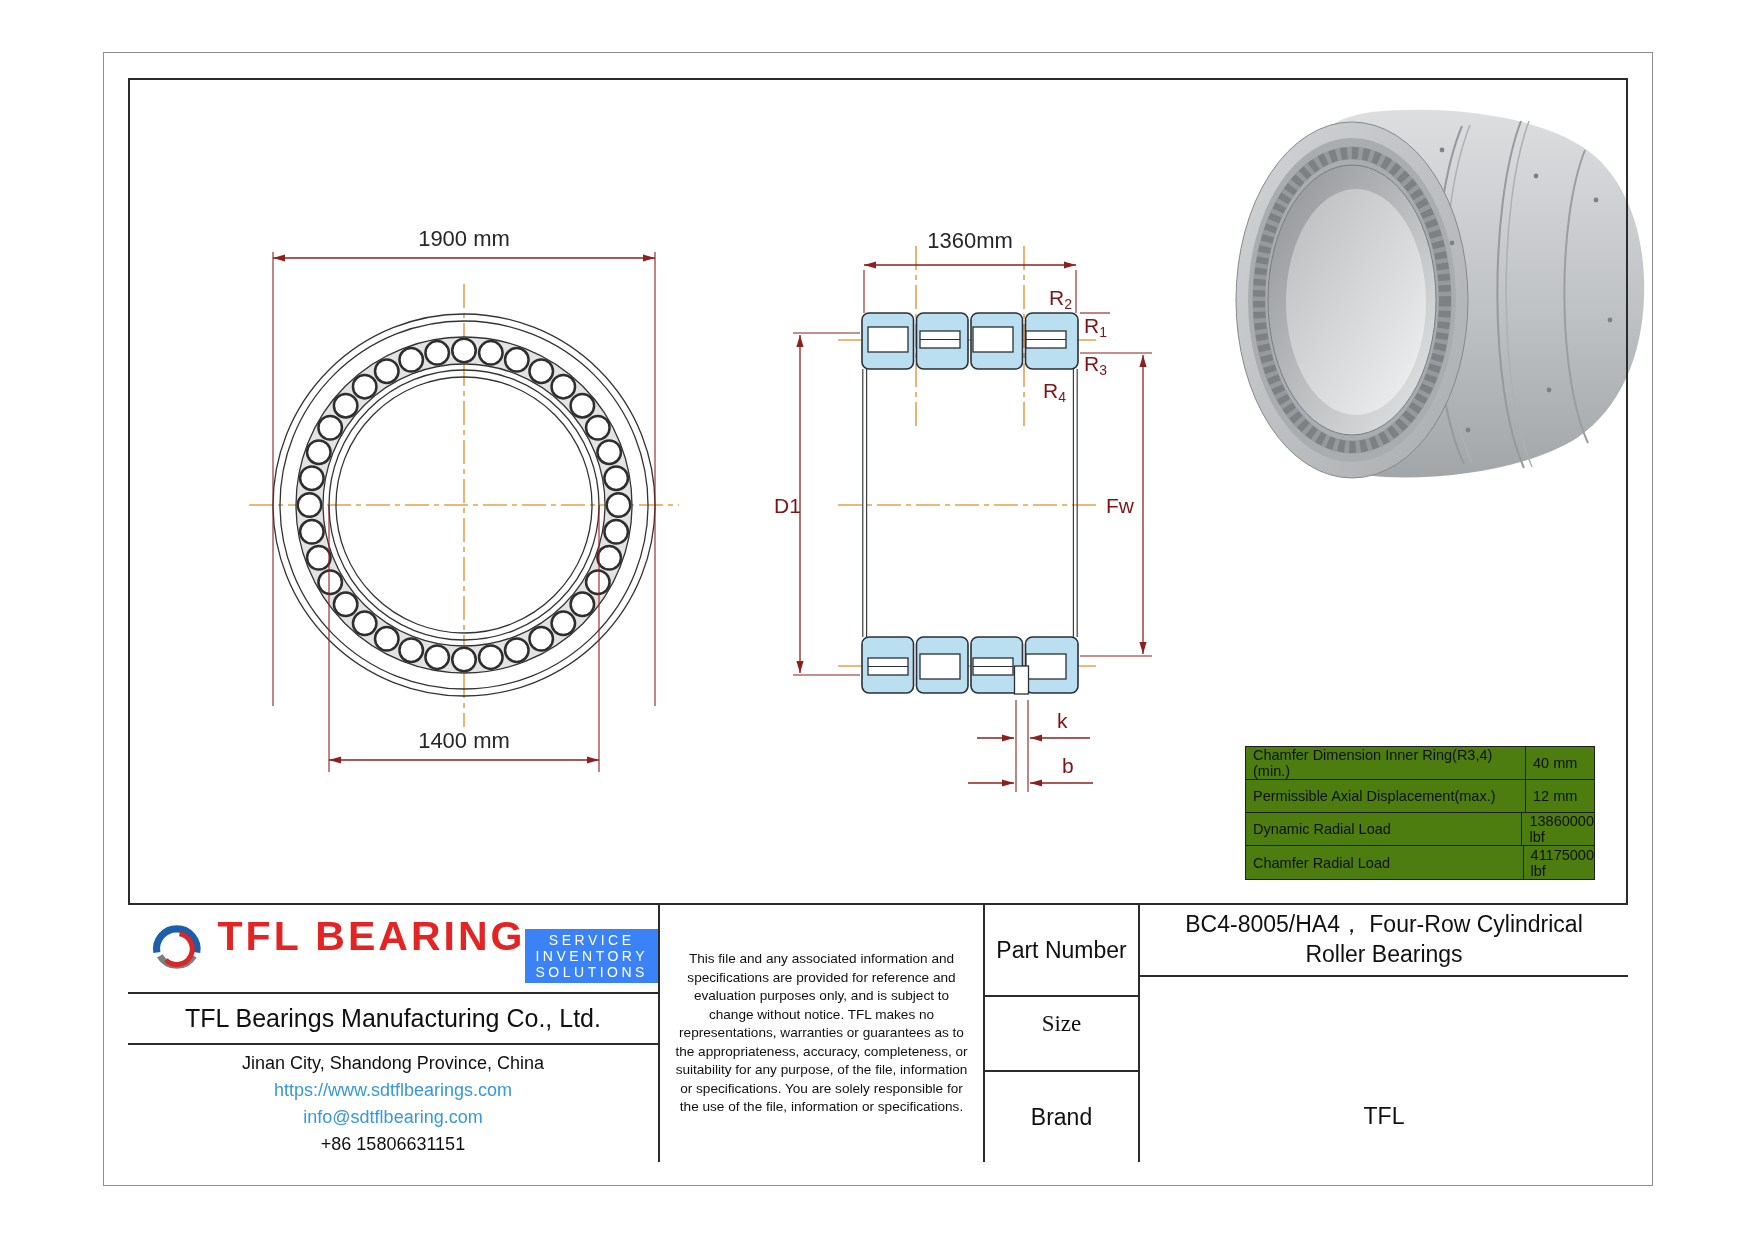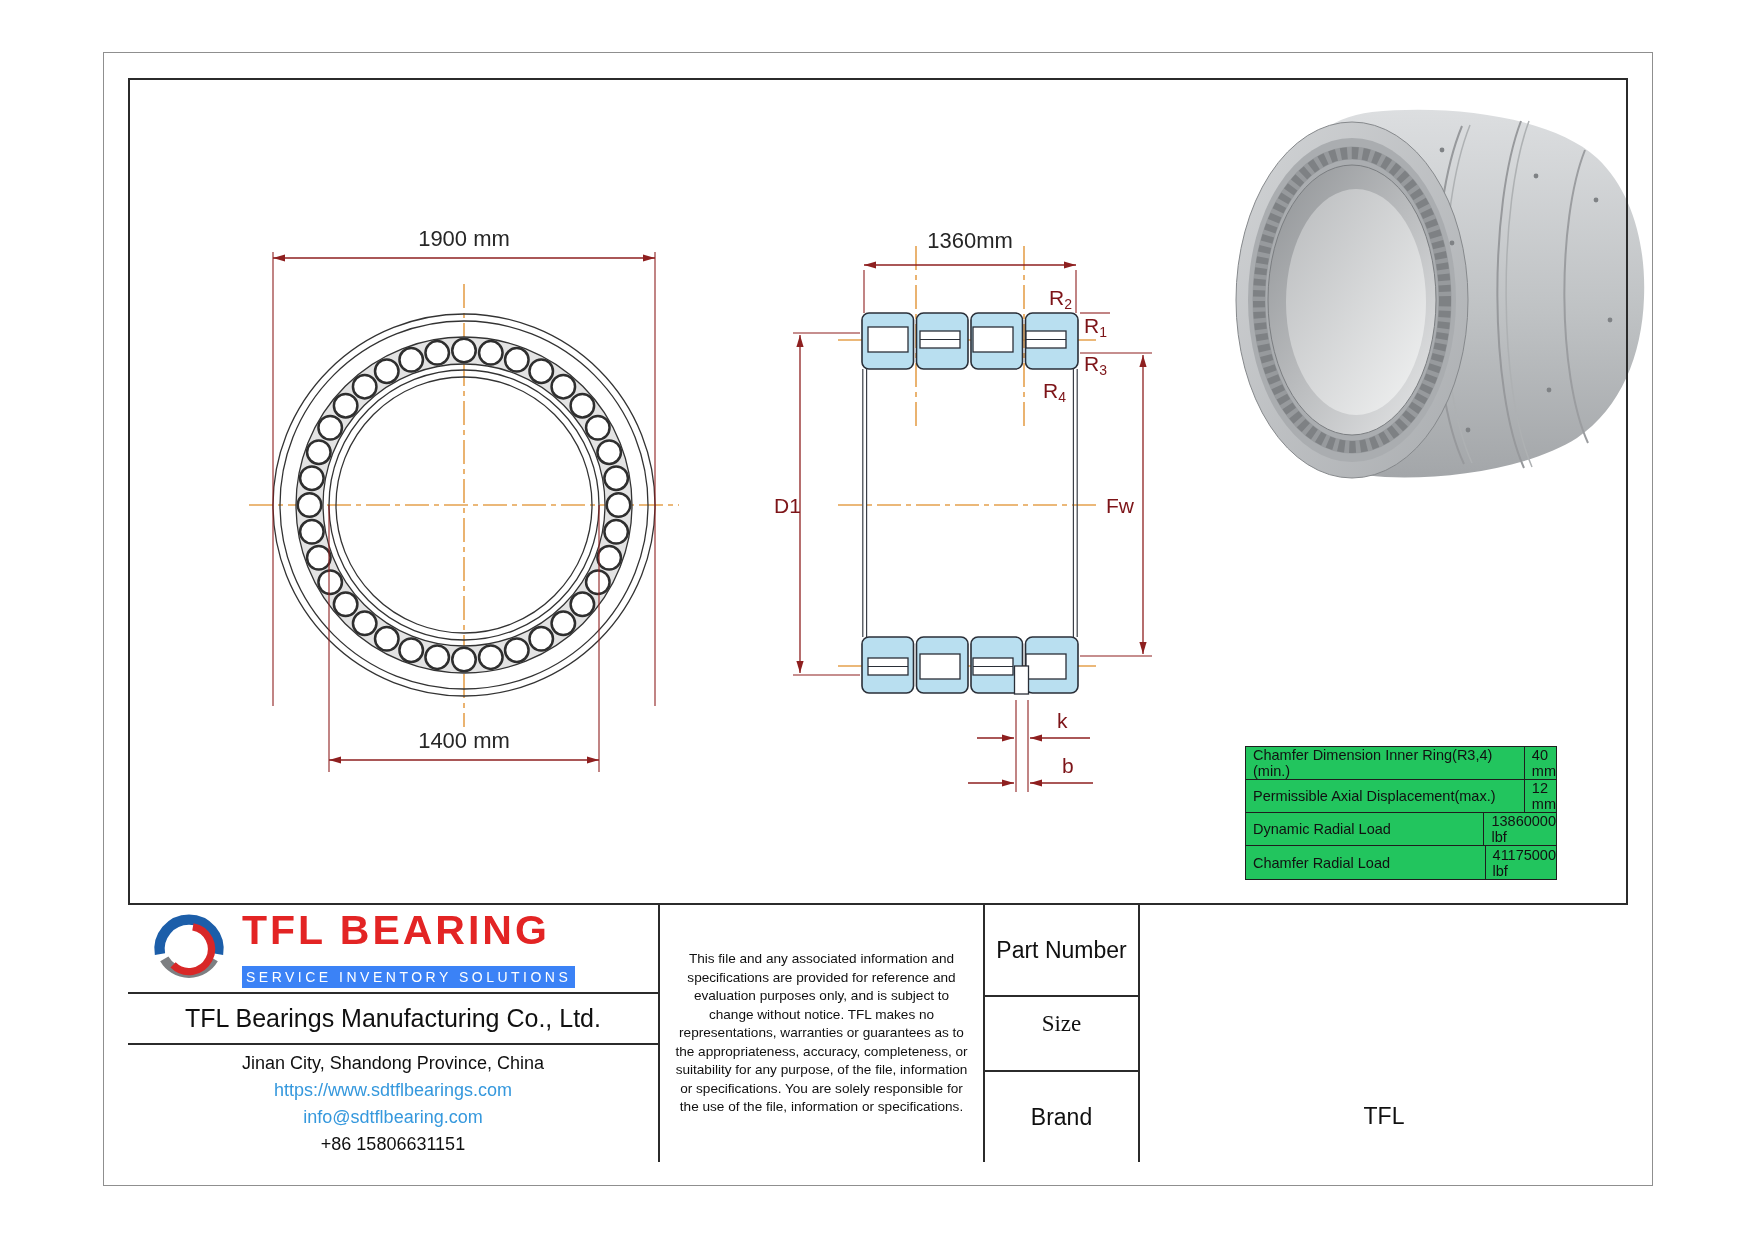--- a/index.html
+++ b/index.html
@@ -6,37 +6,37 @@
   body { background: #ffffff; font-family: "Liberation Sans", sans-serif; }
   .page { position: relative; width: 1755px; height: 1240px; background: #fff; overflow: hidden; }
   svg.draw { position: absolute; left: 0; top: 0; }
 
   .outer-border { position: absolute; left: 103px; top: 52px; width: 1550px; height: 1134px;
                   border: 1px solid #8f8f8f; pointer-events: none; }
   .inner-frame  { position: absolute; left: 128px; top: 78px; width: 1500px; height: 1082px;
                   border: 2px solid #2b2b2b; pointer-events: none; }
 
   
-  .spec { position: absolute; left: 1245px; top: 746px; width: 312px;
-          border: 1.5px solid #1e1e1e; font-size: 14.5px; color: #111; background: #22c55e; }
+  .spec { position: absolute; left: 1245px; top: 746px; width: 350px;
+          border: 1.5px solid #1e1e1e; font-size: 14.5px; color: #111; background: #4d7c0f; }
   .spec-row { display: flex; height: 33px; border-bottom: 1.5px solid #1e1e1e; }
   .spec-row:last-child { border-bottom: none; }
   .spec-label { width: 280px; border-right: 1.5px solid #1e1e1e; display: flex;
                 align-items: center; padding: 0 4px 0 7px; }
   .spec-value { flex: 1; display: flex; align-items: center; padding-left: 7px; }
 
   
   .tb { position: absolute; left: 128px; top: 903px; width: 1500px; height: 257px;
         border-top: 2px solid #2b2b2b; color: #101010; background: #fff; }
   .cell { position: absolute; display: flex; align-items: center; justify-content: center; }
   .br { border-right: 2px solid #2b2b2b; }
   .bb { border-bottom: 2px solid #2b2b2b; }
 
   .logo-cell { justify-content: flex-start; padding-left: 22px; gap: 14px; }
-  .brandline { display: flex; flex-direction: column; }
+  .brandline { display: flex; flex-direction: row; }
   .brand-name { font-size: 41px; font-weight: bold; color: #e32424; letter-spacing: 3px;
                 line-height: 1.05; white-space: nowrap; }
   .tagline { background: #3b82f6; color: #fff; font-weight: normal; font-size: 14px;
              letter-spacing: 3.5px; text-align: center; padding: 3px 4px; margin-top: 14px; }
 
   .company  { font-size: 25px; }
   .contact  { flex-direction: column; font-size: 18px; line-height: 1.5; }
   .link     { color: #3598dd; text-decoration: none; cursor: pointer; }
   .disclaimer { font-size: 13.6px; line-height: 1.36; text-align: center; padding: 0 13px; }
   .fld-label { font-size: 23px; }
@@ -248,20 +248,21 @@
     <div class="cell br contact" style="left:0; top:140px; width:532px; height:117px;">
       <div>Jinan City, Shandong Province, China</div>
       <div class="link">https://www.sdtflbearings.com</div>
       <div class="link">info@sdtflbearing.com</div>
       <div>+86 15806631151</div>
     </div>
 
     <div class="cell br disclaimer" style="left:532px; top:0; width:325px; height:257px;">This file and any associated information and specifications are provided for reference and evaluation purposes only, and is subject to change without notice. TFL makes no representations, warranties or guarantees as to the appropriateness, accuracy, completeness, or suitability for any purpose, of the file, information or specifications.  You are solely responsible for the use of the file, information or specifications.</div>
 
     <div class="cell br bb fld-label" style="left:857px; top:0; width:155px; height:92px;">Part Number</div>
+    <div class="cell bb fld-value" style="left:1012px; top:0; width:488px; height:72px;">BC4-8005/HA4， Four-Row Cylindrical Roller Bearings</div>
 
     <div class="cell br bb fld-label" style="left:857px; top:72px; width:155px; height:95px;font-family:Liberation Serif, serif;">Size</div>
 
     <div class="cell fld-value" style="left:1012px; top:167px; width:488px; height:90px;">TFL</div>
     <div class="cell br fld-label" style="left:857px; top:167px; width:155px; height:90px;">Brand</div>
   </div>
 
 </div>
 
 </body></html>

